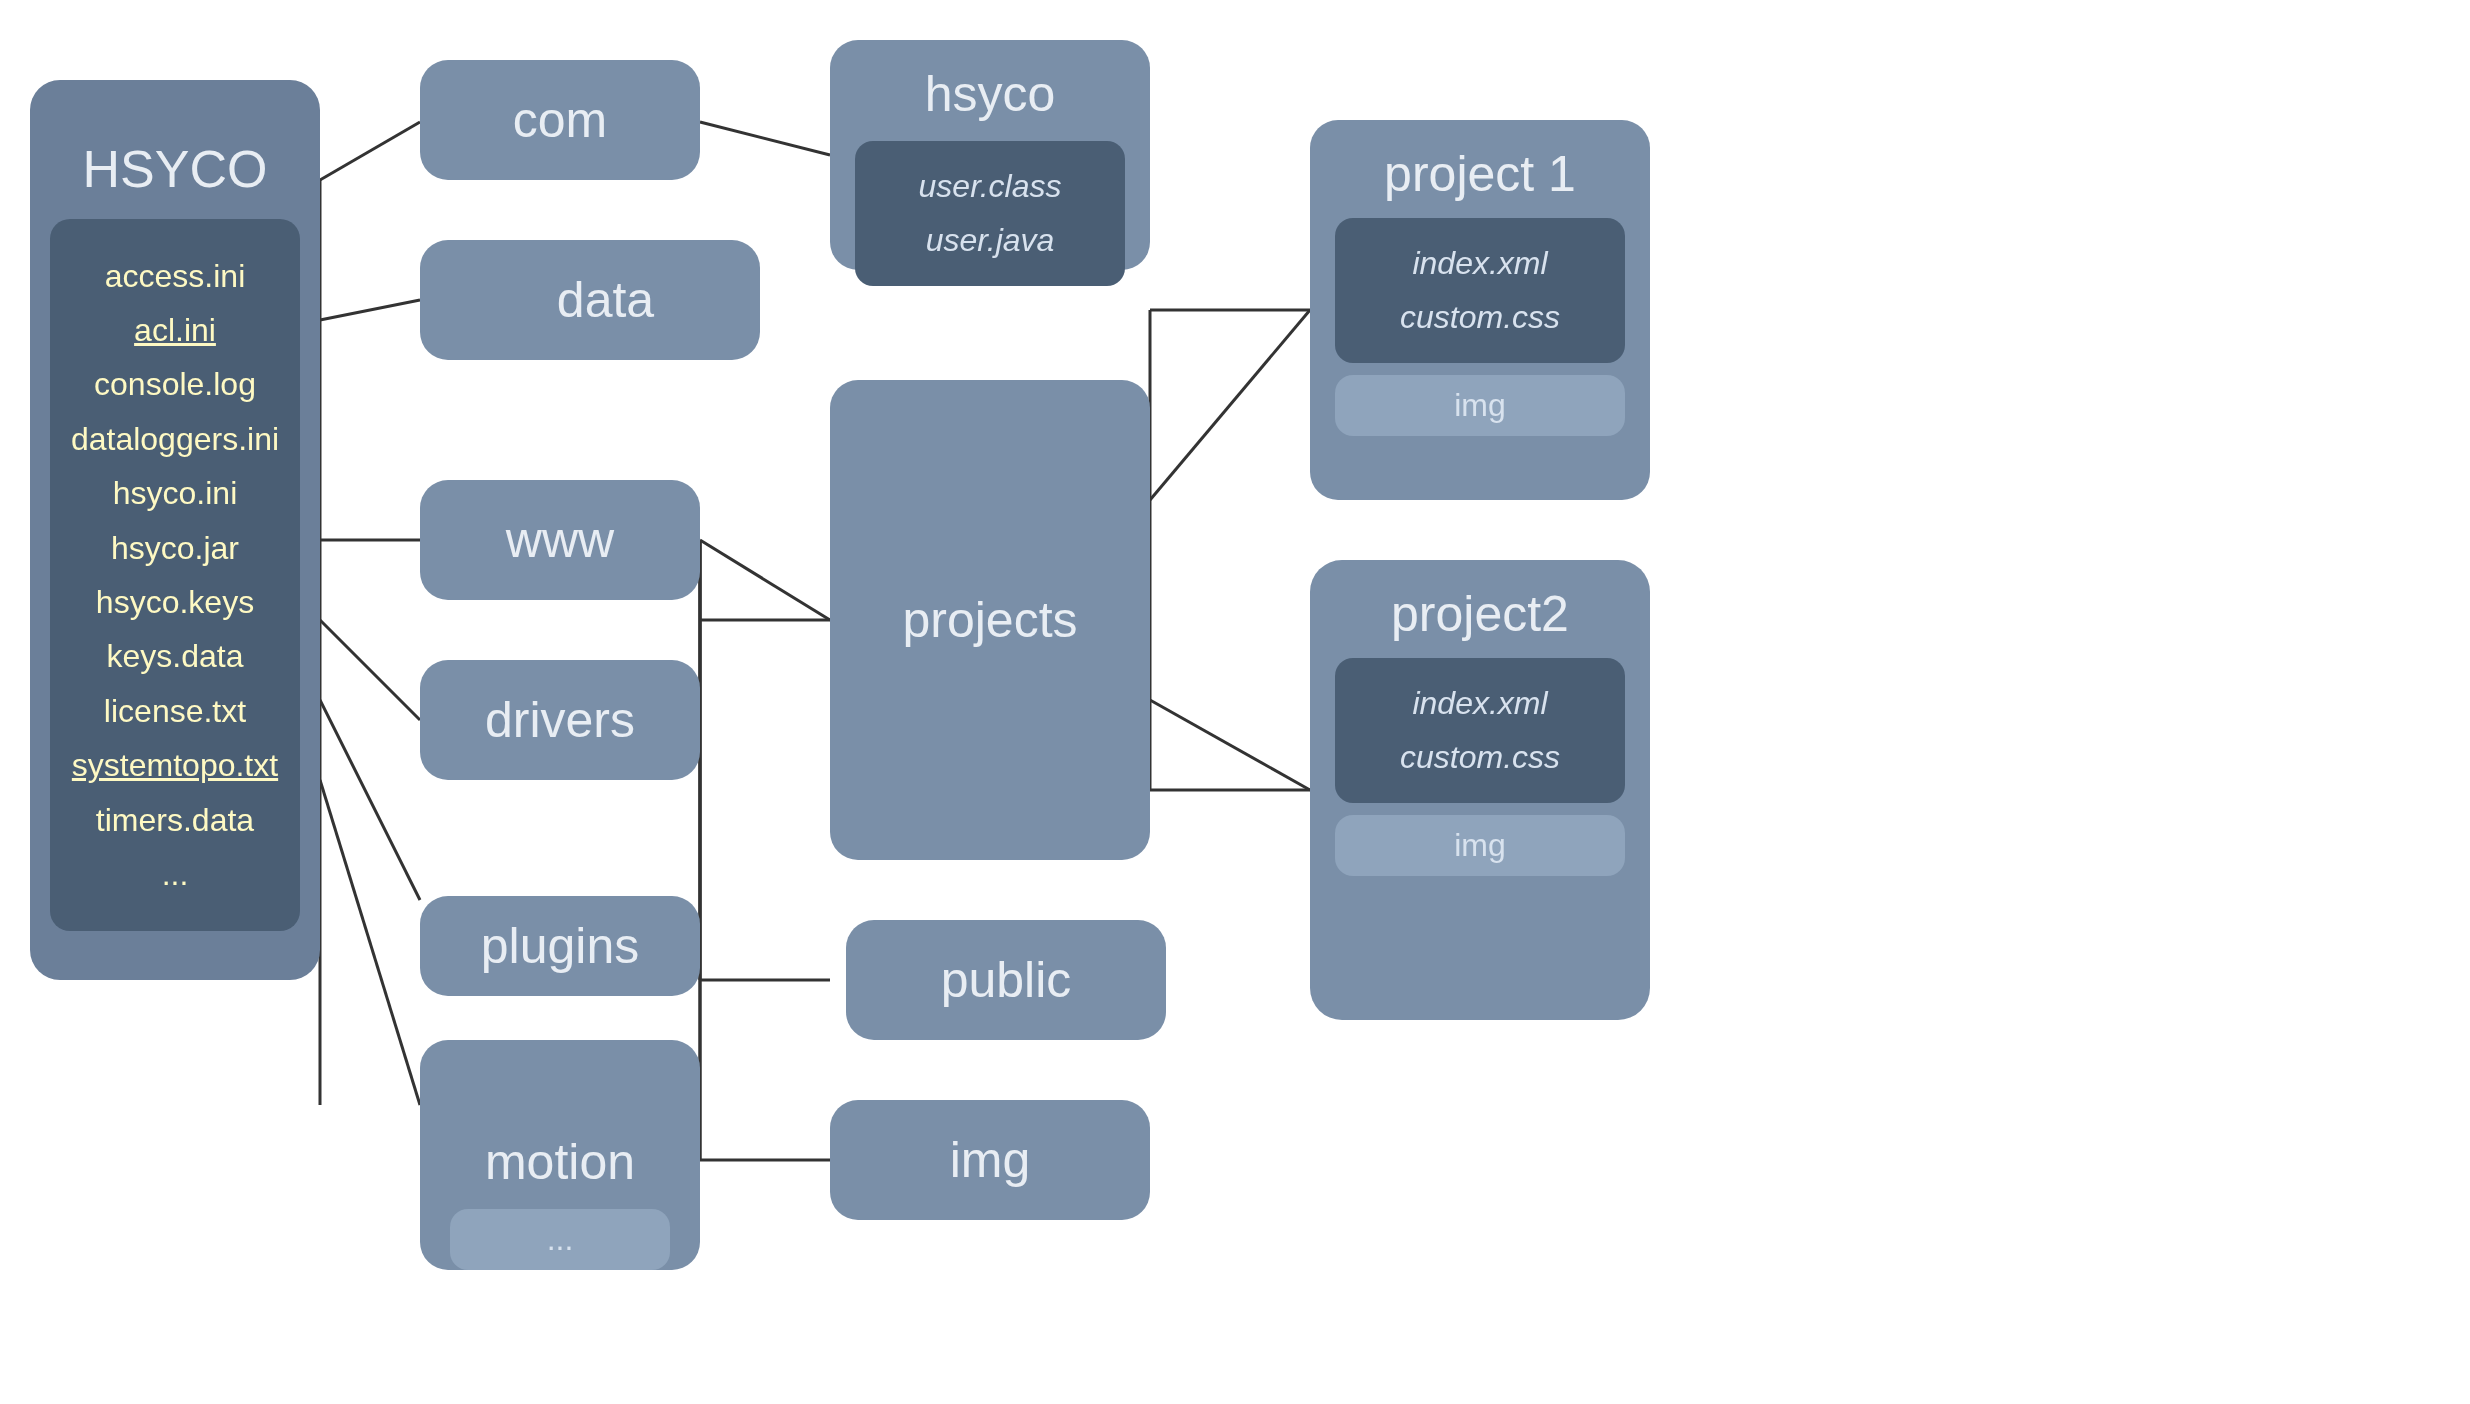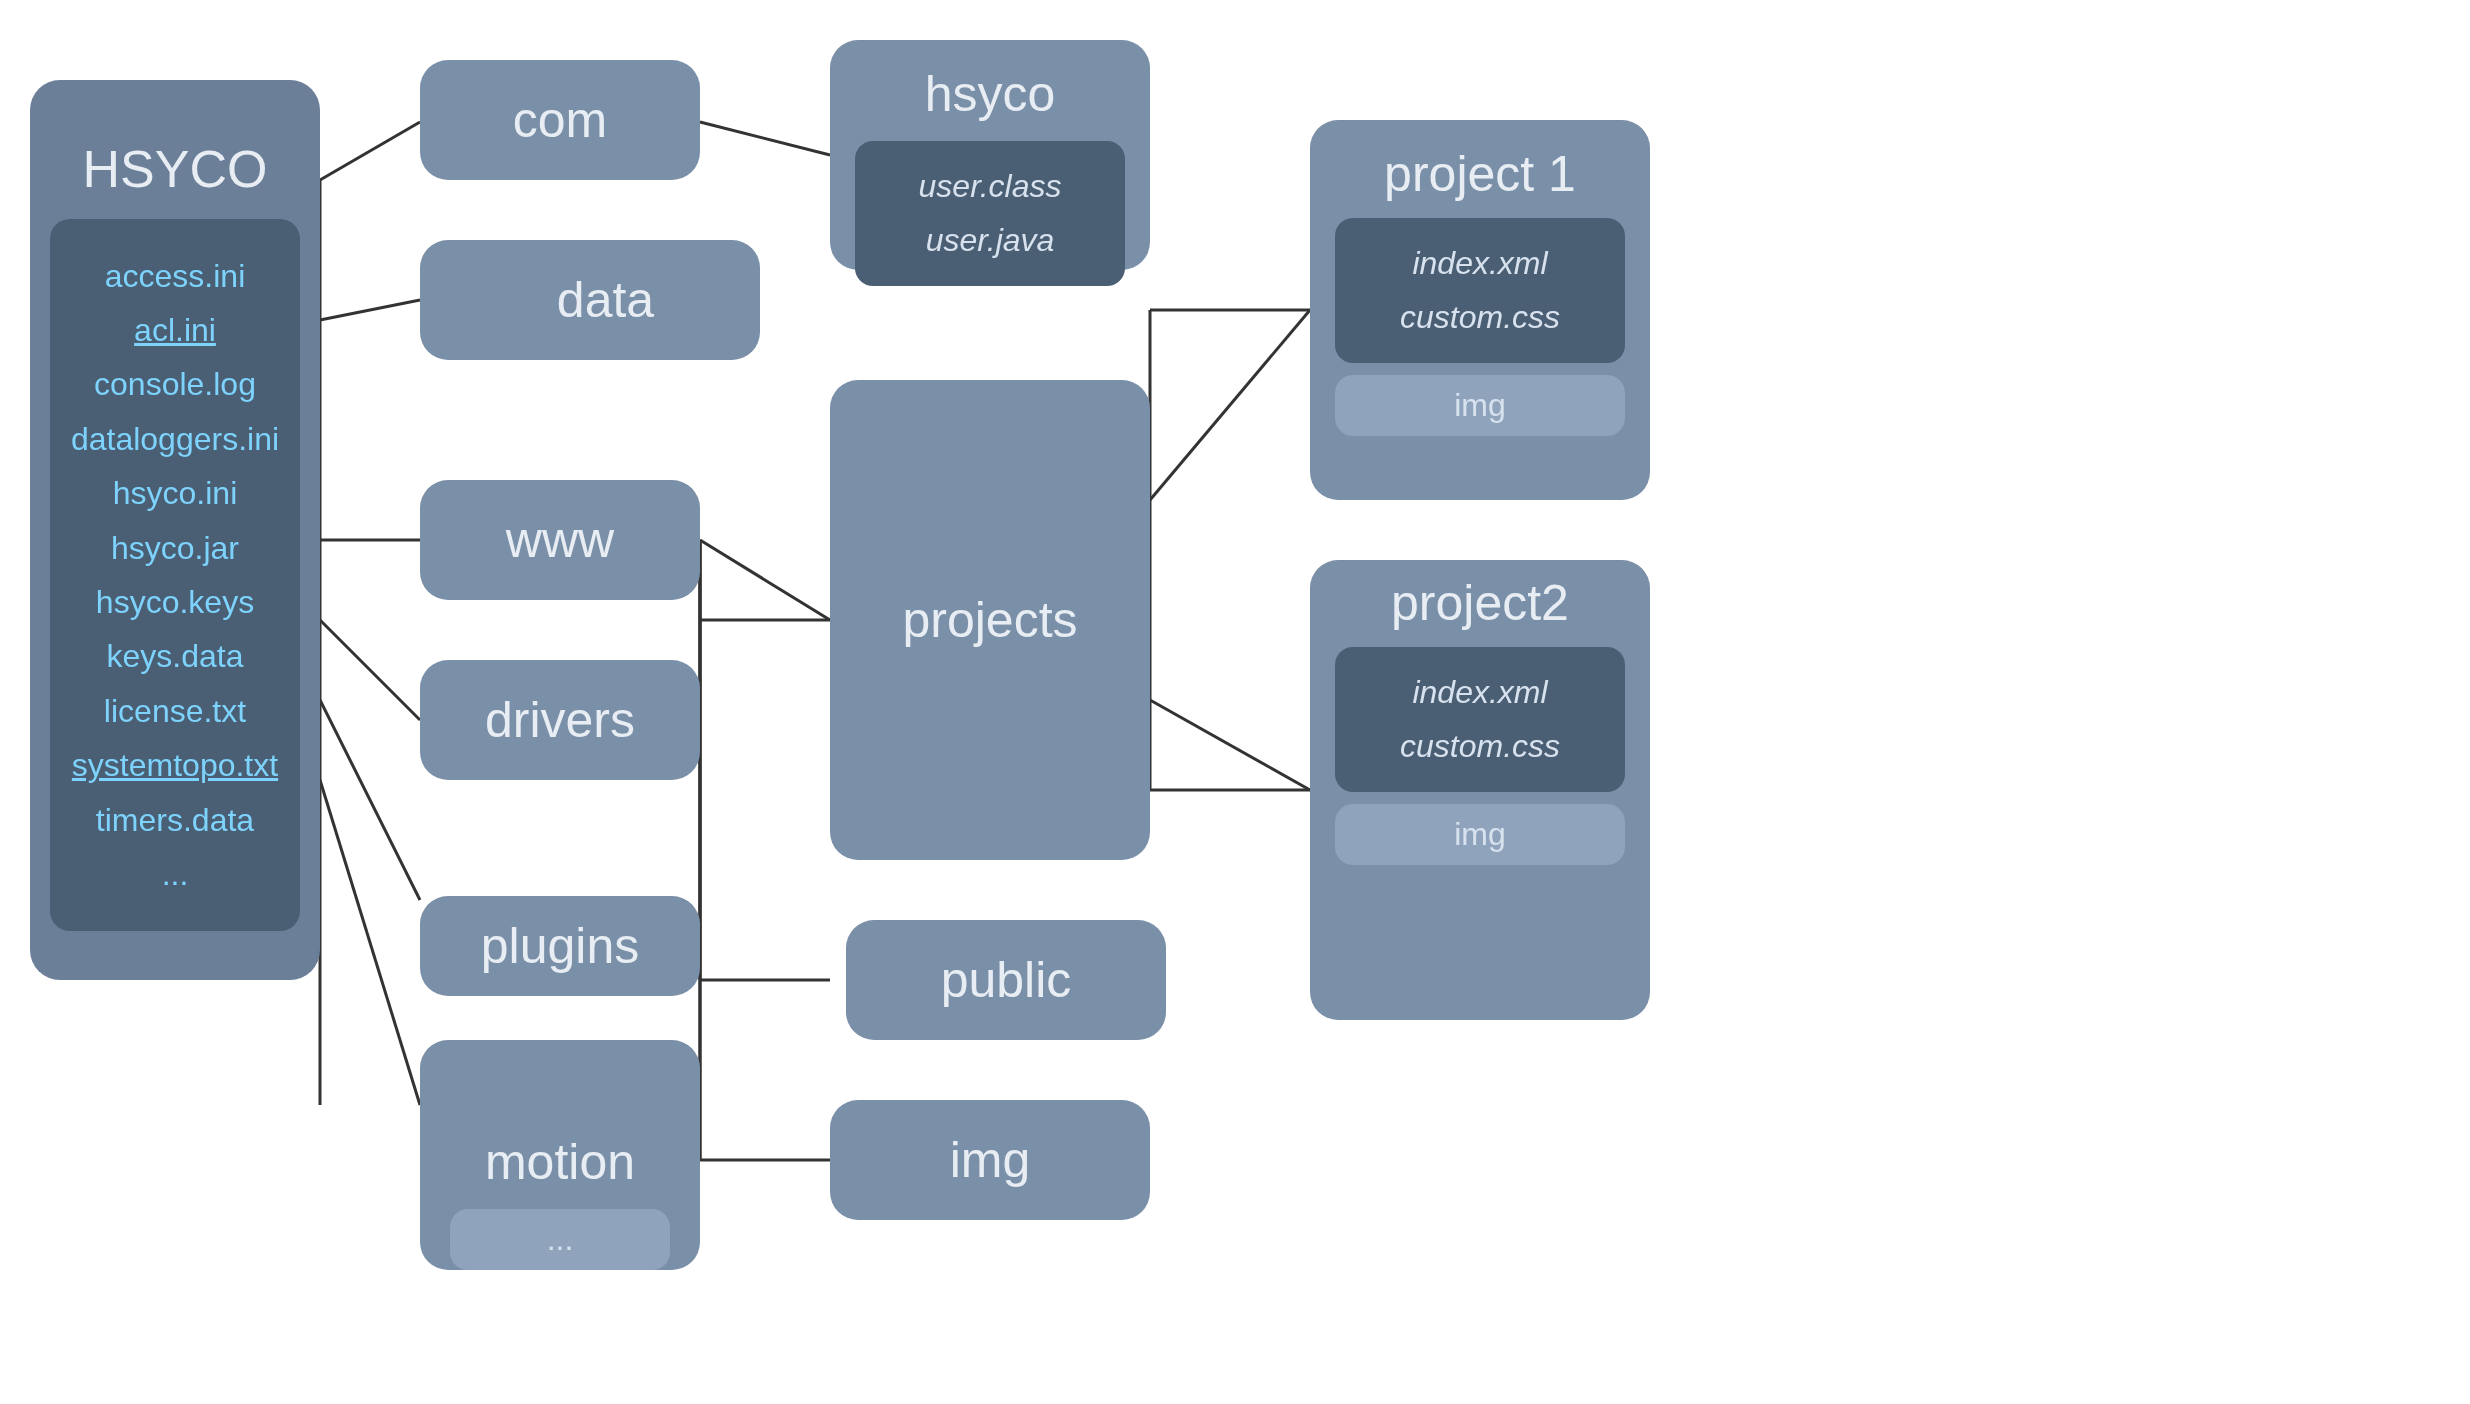--- a/index.html
+++ b/index.html
@@ -57,21 +57,21 @@
 
     .node-hsyco .node-inner {
       background: #4a5e74;
       border-radius: 20px;
       width: 250px;
       padding: 30px 20px;
       text-align: center;
     }
 
     .node-hsyco .node-inner .file-item {
-      color: #7dd3fc;
+      color: #fef9c3;
       font-size: 32px;
       line-height: 1.7;
     }
 
     .file-underline {
       text-decoration: underline;
     }
 
     
     .node-folder {
@@ -218,21 +218,22 @@
       padding-top: 25px;
     }
 
     
     .node-project2 {
       left: 1310px;
       top: 560px;
       width: 340px;
       height: 460px;
       justify-content: flex-start;
-      padding-top: 14px;
+      padding-top: 25px;
+      border-radius: 32px;
     }
 
   </style>
 </head>
 <body>
 
 <div class="diagram-container">
 
   <svg class="connectors">
 

